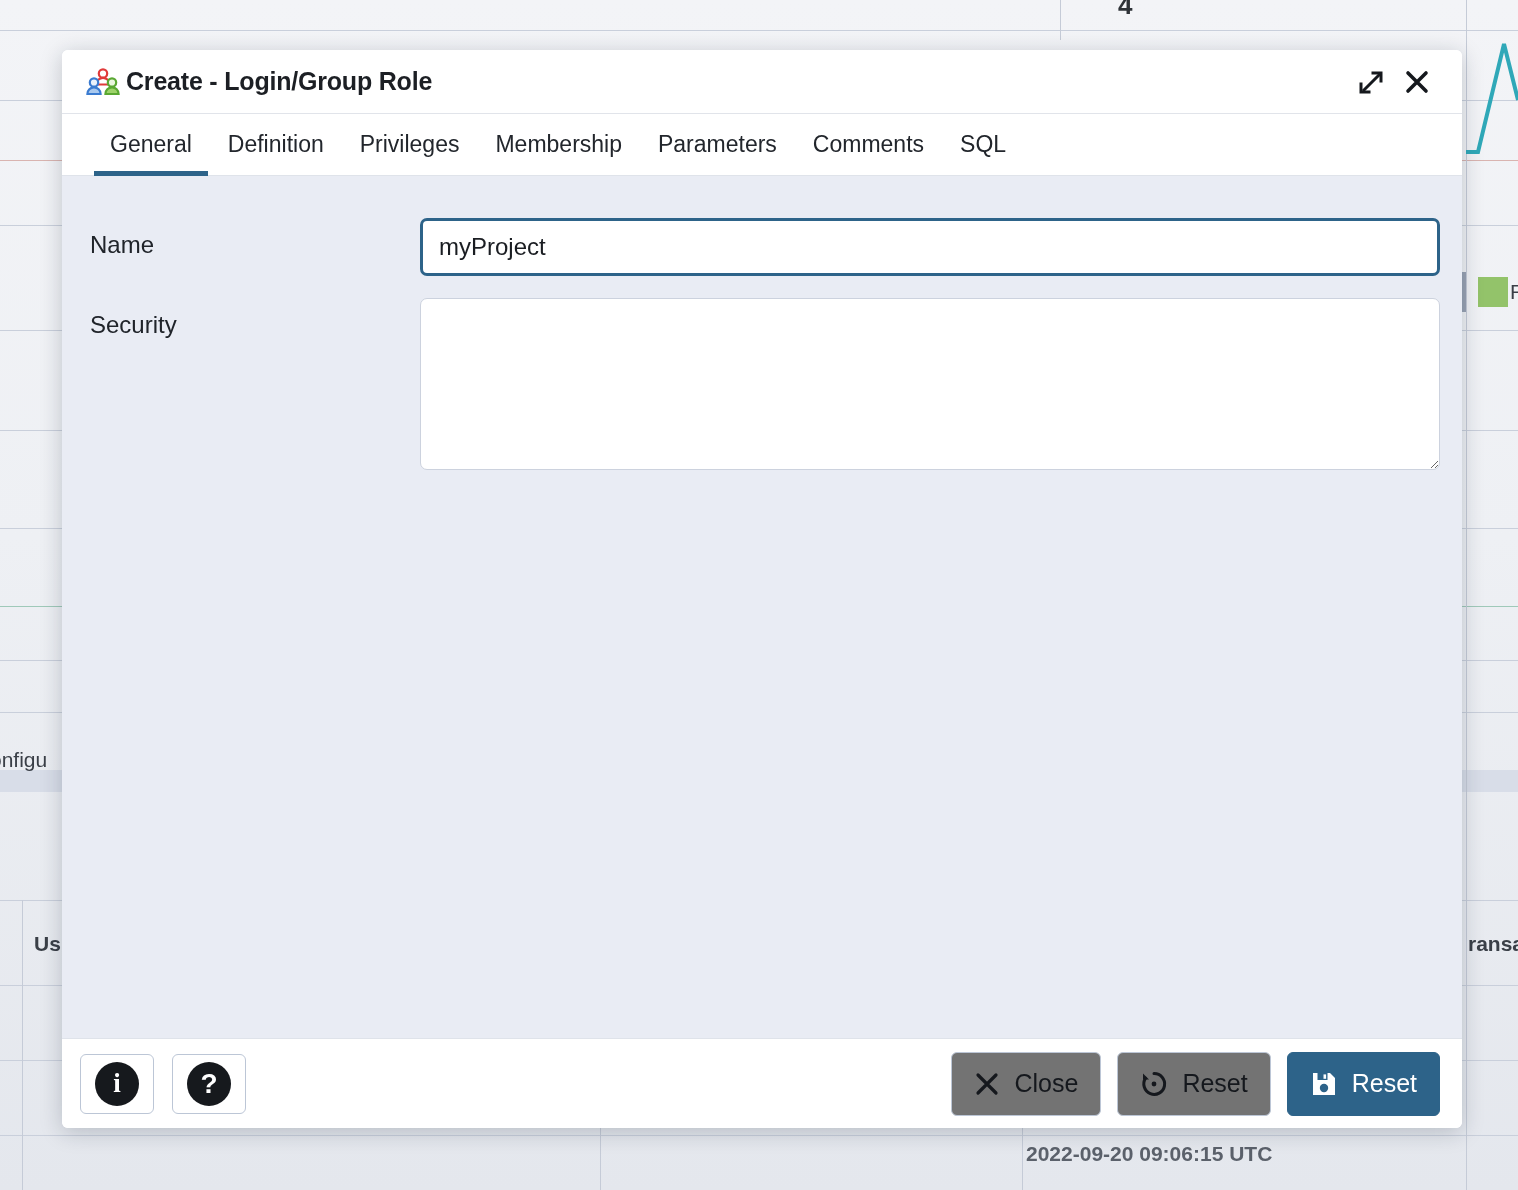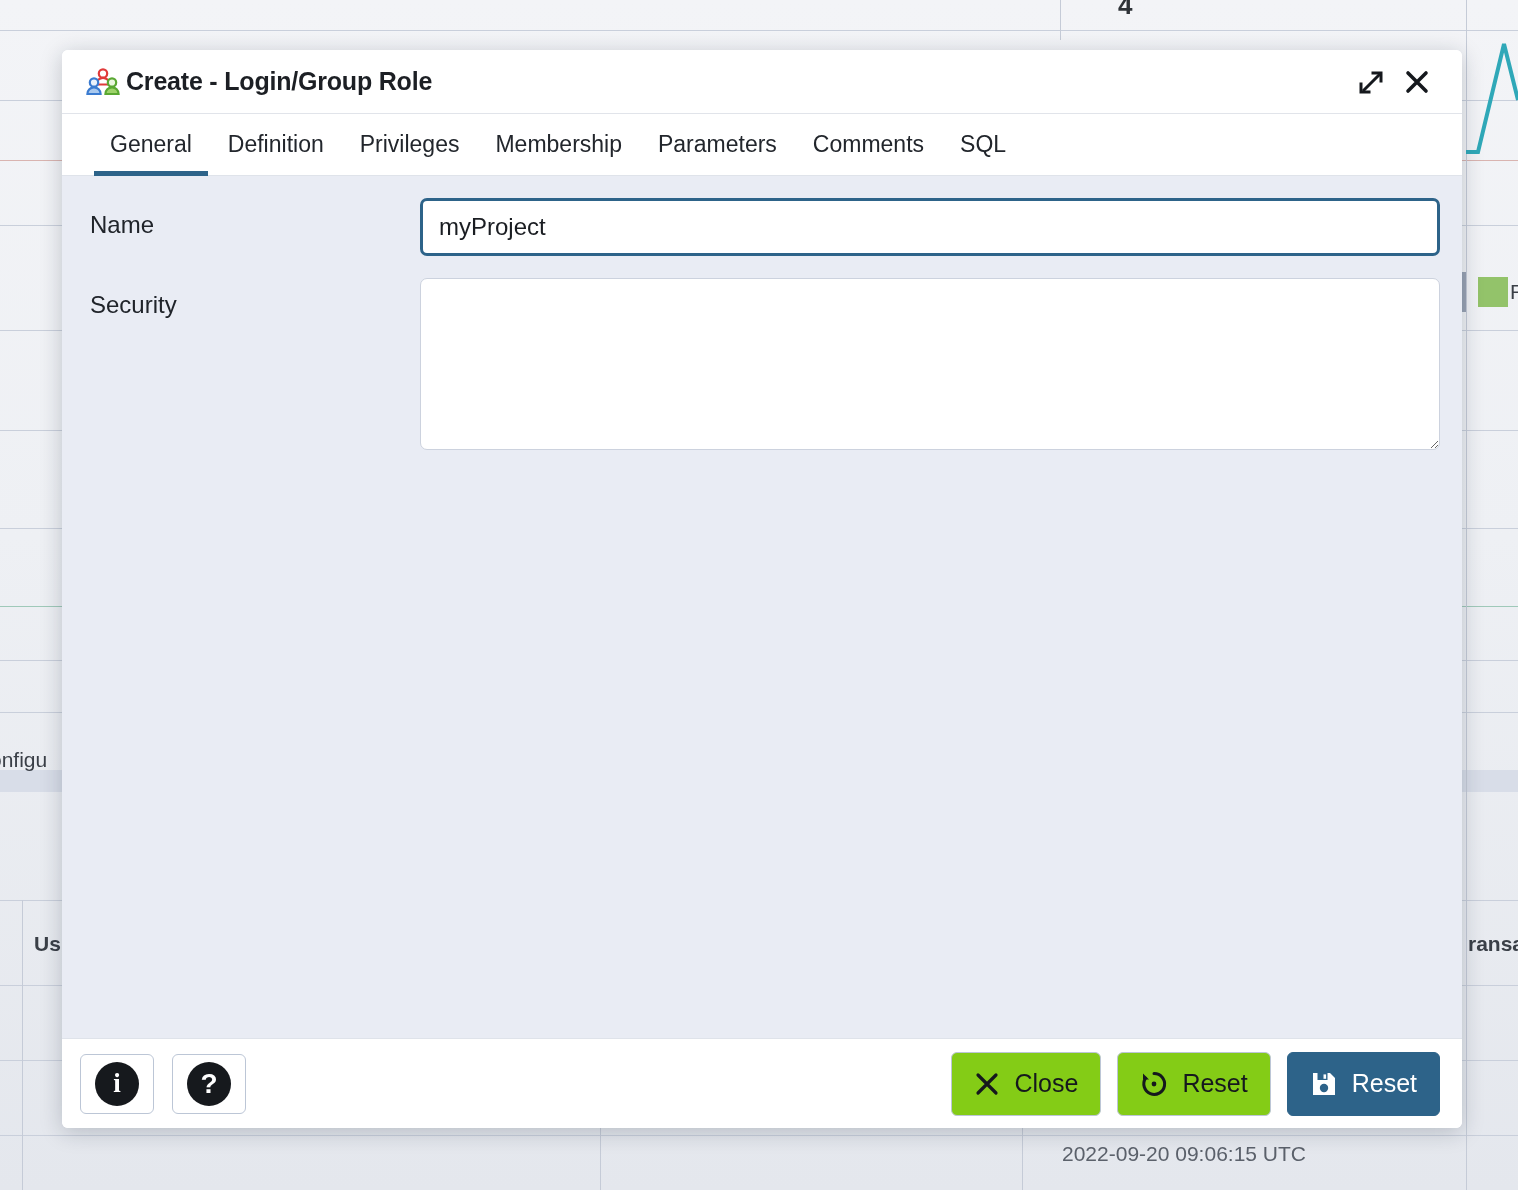--- a/index.html
+++ b/index.html
@@ -145,21 +145,21 @@
     right: 2px;
     bottom: -1px;
     height: 5px;
     background: #2d6389;
   }
 
   
   .dlg-body {
     flex: 1 1 auto;
     background: #e9ecf4;
-    padding: 22px 22px 0 28px;
+    padding: 42px 22px 0 28px;
     overflow: hidden;
   }
   .form-row {
     display: flex;
     align-items: flex-start;
     margin-bottom: 22px;
   }
   .form-label {
     width: 330px;
     flex: 0 0 330px;
@@ -234,21 +234,21 @@
     line-height: 1;
   }
   .glyph-circle.q { font-family: "Liberation Sans", sans-serif; font-size: 28px; }
   .footer-spacer { flex: 1 1 auto; }
 
   .btn {
     height: 64px;
     min-width: 148px;
     border: 1px solid #bcc6d6;
     border-radius: 6px;
-    background: #84cc16;
+    background: #737373;
     color: #15181d;
     font-size: 25px;
     font-family: inherit;
     display: flex;
     align-items: center;
     justify-content: center;
     gap: 14px;
     cursor: pointer;
     padding: 0 22px;
     margin-left: 16px;
@@ -295,21 +295,21 @@
 
   <div class="bg-swatch" style="left:1478px; top:277px;"></div>
 
   <div class="bg-tickbar" style="left:1462px; top:272px; height:40px;"></div>
 
   <div class="bg-number" style="left:1118px; top:-10px;">4</div>
   <div class="bg-text" style="left:-10px; top:748px;">onfigu</div>
   <div class="bg-text" style="left:34px; top:932px; font-weight:700;">Us</div>
   <div class="bg-text" style="left:1468px; top:932px; font-weight:700;">ransa</div>
   <div class="bg-text" style="left:1510px; top:280px;">R</div>
-  <div class="bg-text dim" style="left:1062px; top:1142px;">2022-09-20 09:06:15 UTC</div>
+  <div class="bg-text dim" style="left:1026px; top:1142px;font-weight:bold;">2022-09-20 09:06:15 UTC</div>
 </div>
 
 <div class="dialog">
 
   <div class="titlebar">
     <svg class="title-icon" viewBox="0 0 34 30">
 
       <circle cx="17" cy="6.5" r="4.2" fill="none" stroke="#e03a3a" stroke-width="2.2"></circle>
       <path d="M10.4 17.5 a6.6 6.6 0 0 1 13.2 0 z" fill="none" stroke="#e03a3a" stroke-width="2.2"></path>
 

